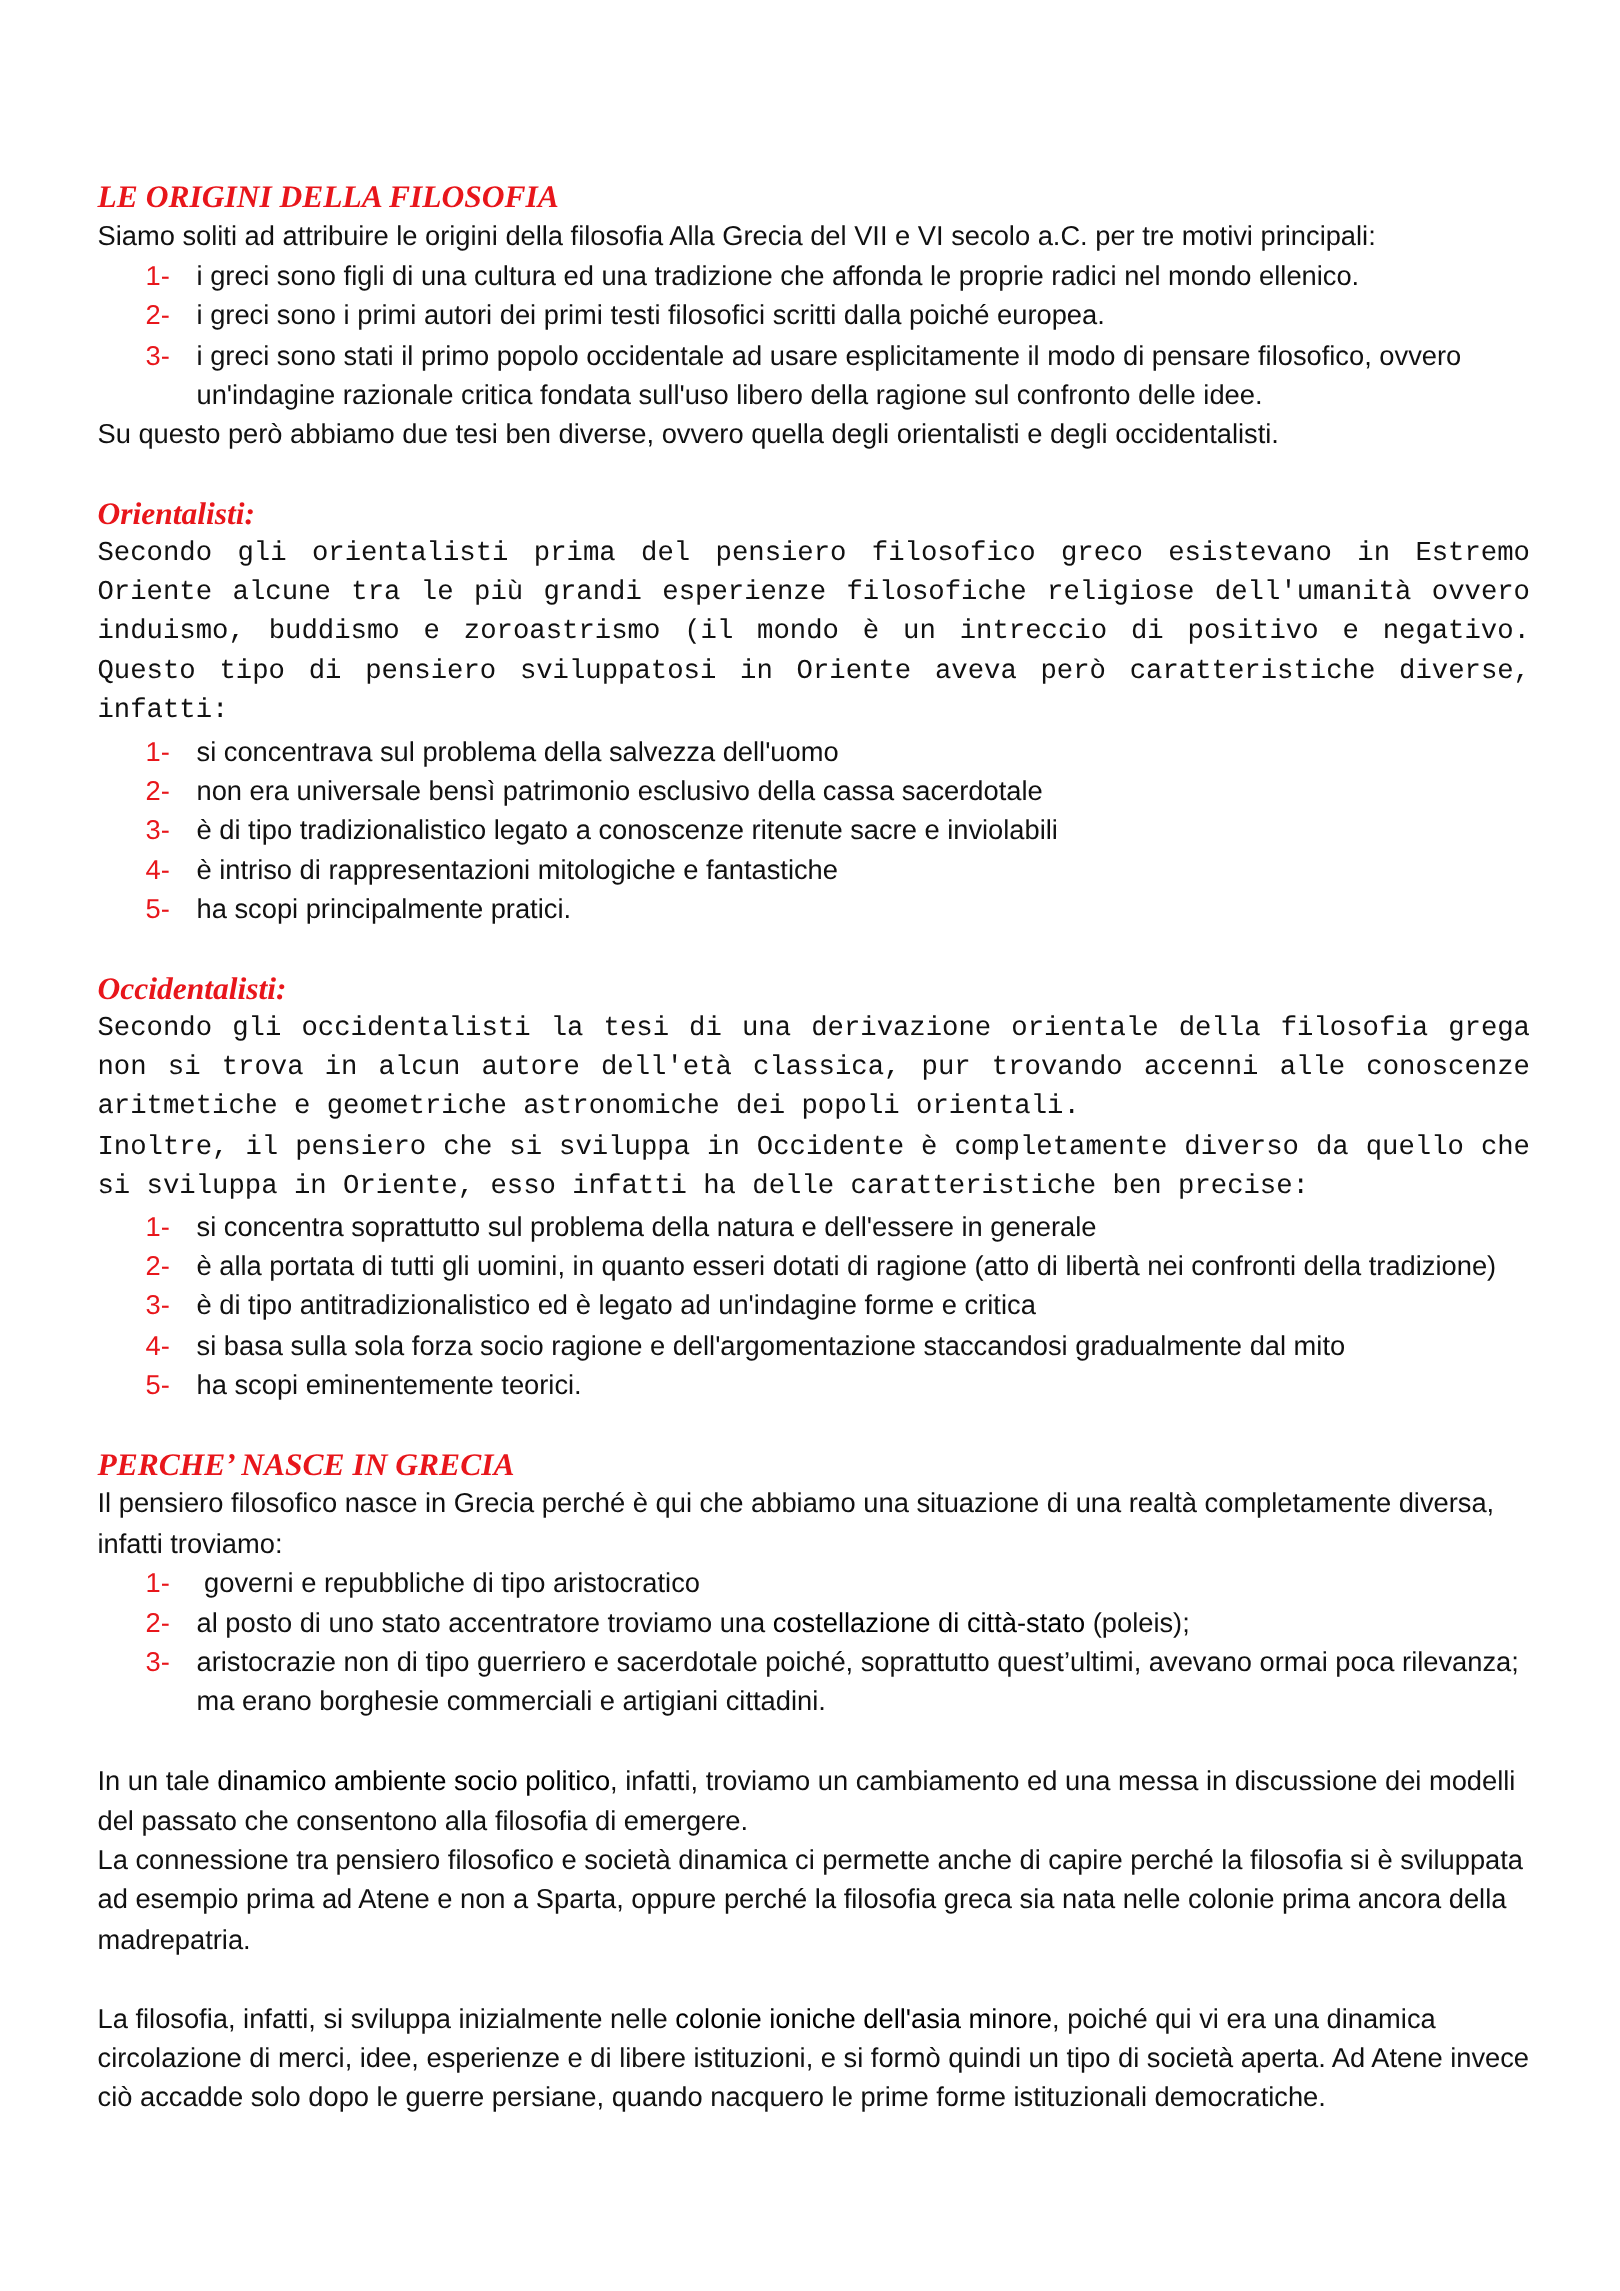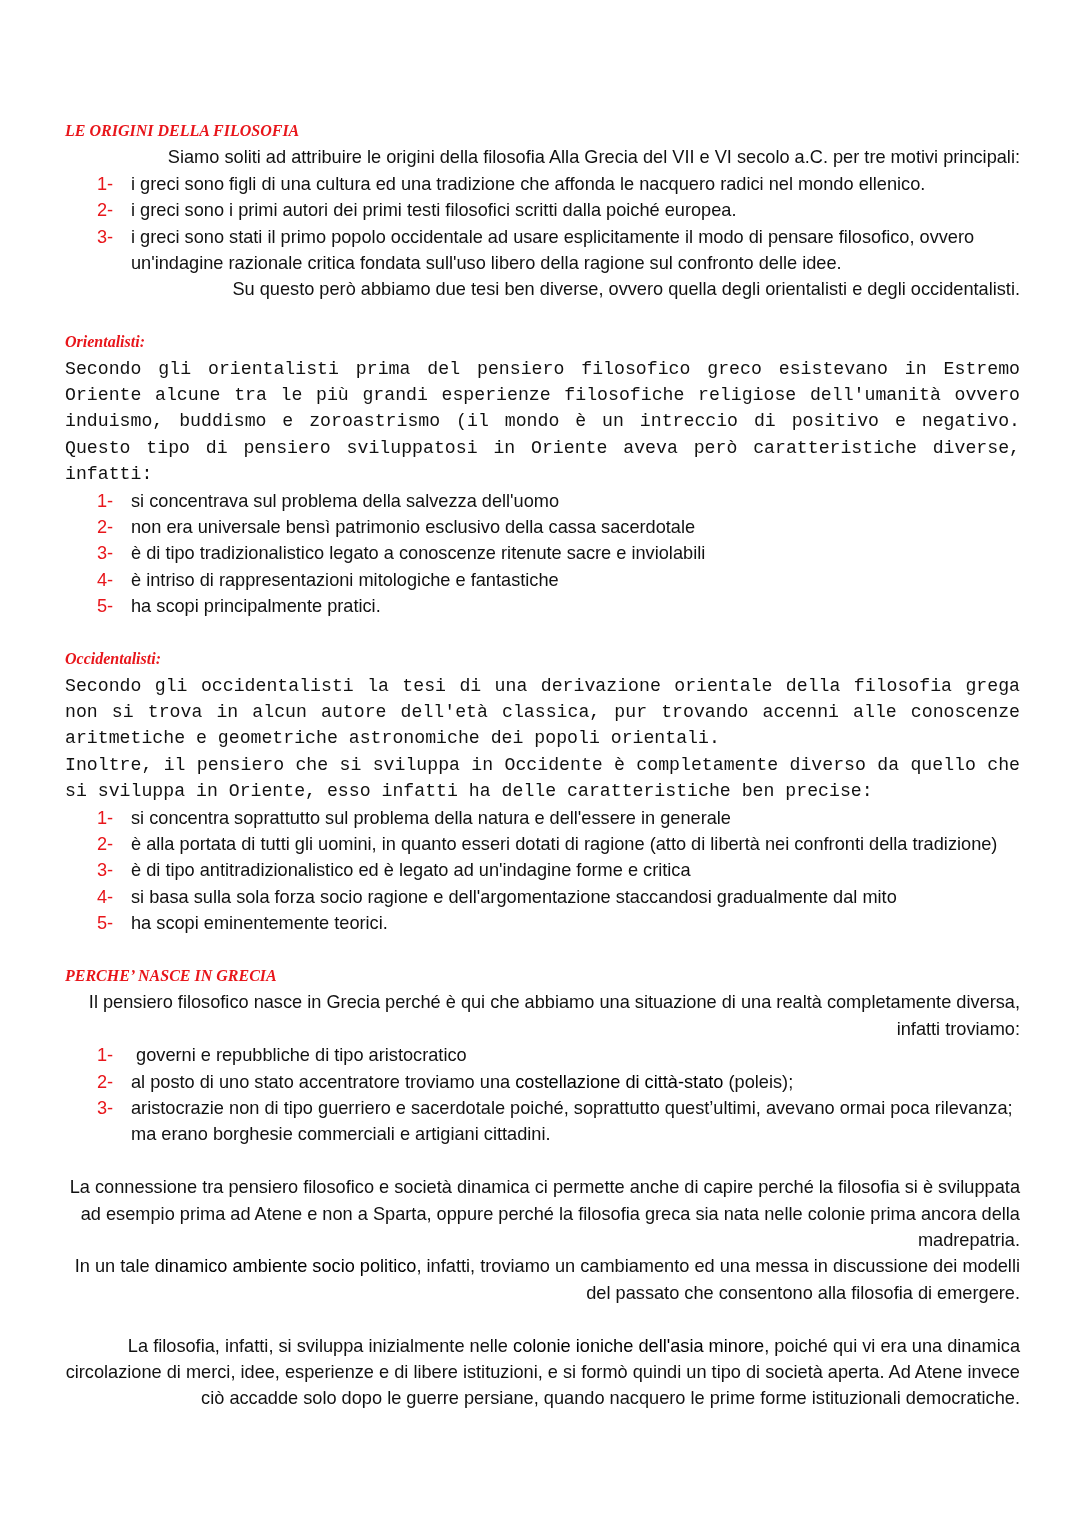--- a/index.html
+++ b/index.html
@@ -5,41 +5,41 @@
   html, body { margin: 0; padding: 0; background: #ffffff; }
   body { width: 1080px; height: 1527px; position: relative; overflow: hidden; }
   .page {
     position: absolute; left: 65px; top: 118px; width: 955px;
     font-family: "Liberation Sans", "DejaVu Sans", sans-serif;
     font-size: 18.2px; line-height: 26.4px; color: #111111;
   }
   .heading {
     font-family: "Liberation Serif", "DejaVu Serif", serif;
     font-style: italic; font-weight: bold; color: #e8161b;
-    font-size: 16px; line-height: 26.4px; margin: 0;
+    font-size: 21px; line-height: 26.4px; margin: 0;
   }
-  p { margin: 0; text-align: right; }
+  p { margin: 0; }
   .gap { height: 26.4px; }
   ol { list-style: none; margin: 0; padding: 0; }
   li { position: relative; padding-left: 66px; }
   li .num {
     position: absolute; left: 32px; top: 0; color: #e8161b;
   }
   .hl { color: #000000; }
   .justify { text-align: justify; font-family: Liberation Mono, monospace; }
 </style>
 </head>
 <body>
 
 <div class="page">
 
   <h1 class="heading">LE ORIGINI DELLA FILOSOFIA</h1>
   <p>Siamo soliti ad attribuire le origini della filosofia Alla Grecia del VII e VI secolo a.C. per tre motivi principali:</p>
   <ol>
-    <li><span class="num">1-</span><span>i greci sono figli di una cultura ed una tradizione che affonda le nacquero radici nel mondo ellenico.</span></li>
+    <li><span class="num">1-</span><span>i greci sono figli di una cultura ed una tradizione che affonda le proprie radici nel mondo ellenico.</span></li>
     <li><span class="num">2-</span><span>i greci sono i primi autori dei primi testi filosofici scritti dalla poiché europea.</span></li>
     <li><span class="num">3-</span><span>i greci sono stati il primo popolo occidentale ad usare esplicitamente il modo di pensare filosofico, ovvero un'indagine razionale critica fondata sull'uso libero della ragione sul confronto delle idee.</span></li>
   </ol>
   <p>Su questo però abbiamo due tesi ben diverse, ovvero quella degli orientalisti e degli occidentalisti.</p>
   <div class="gap"></div>
 
   <h2 class="heading">Orientalisti:</h2>
   <p class="justify">Secondo gli orientalisti prima del pensiero filosofico greco esistevano in Estremo Oriente alcune tra le più grandi esperienze filosofiche religiose dell'umanità ovvero induismo, buddismo e zoroastrismo (il mondo è un intreccio di positivo e negativo. Questo tipo di pensiero sviluppatosi in Oriente aveva però caratteristiche diverse, infatti:</p>
   <ol>
     <li><span class="num">1-</span><span>si concentrava sul problema della salvezza dell'uomo</span></li>
@@ -63,18 +63,18 @@
   <div class="gap"></div>
 
   <h2 class="heading">PERCHE’ NASCE IN GRECIA</h2>
   <p>Il pensiero filosofico nasce in Grecia perché è qui che abbiamo una situazione di una realtà completamente diversa, infatti troviamo:</p>
   <ol>
     <li><span class="num">1-</span><span style="white-space:pre"> governi e repubbliche di tipo aristocratico</span></li>
     <li><span class="num">2-</span><span style="white-space:pre-wrap">al posto di uno stato accentratore troviamo una </span><span class="hl">costellazione di città-stato</span><span style="white-space:pre-wrap"> (poleis);</span></li>
     <li><span class="num">3-</span><span>aristocrazie non di tipo guerriero e sacerdotale poiché, soprattutto quest’ultimi, avevano ormai poca rilevanza; ma erano borghesie commerciali e artigiani cittadini.</span></li>
   </ol>
   <div class="gap"></div>
+  <p><span style="white-space:pre-wrap">In un tale </span><span class="hl">dinamico ambiente socio politico</span><span>, infatti, troviamo un cambiamento ed una messa in discussione dei modelli del passato che consentono alla filosofia di emergere.</span></p>
   <p>La connessione tra pensiero filosofico e società dinamica ci permette anche di capire perché la filosofia si è sviluppata ad esempio prima ad Atene e non a Sparta, oppure perché la filosofia greca sia nata nelle colonie prima ancora della madrepatria.</p>
-  <p><span style="white-space:pre-wrap">In un tale </span><span class="hl">dinamico ambiente socio politico</span><span>, infatti, troviamo un cambiamento ed una messa in discussione dei modelli del passato che consentono alla filosofia di emergere.</span></p>
   <div class="gap"></div>
   <p><span style="white-space:pre-wrap">La filosofia, infatti, si sviluppa inizialmente nelle </span><span class="hl">colonie ioniche dell'asia minore</span><span>, poiché qui vi era una dinamica circolazione di merci, idee, esperienze e di libere istituzioni, e si formò quindi un tipo di società aperta. Ad Atene invece ciò accadde solo dopo le guerre persiane, quando nacquero le prime forme istituzionali democratiche.</span></p>
 
 </div>
 
 </body></html>

